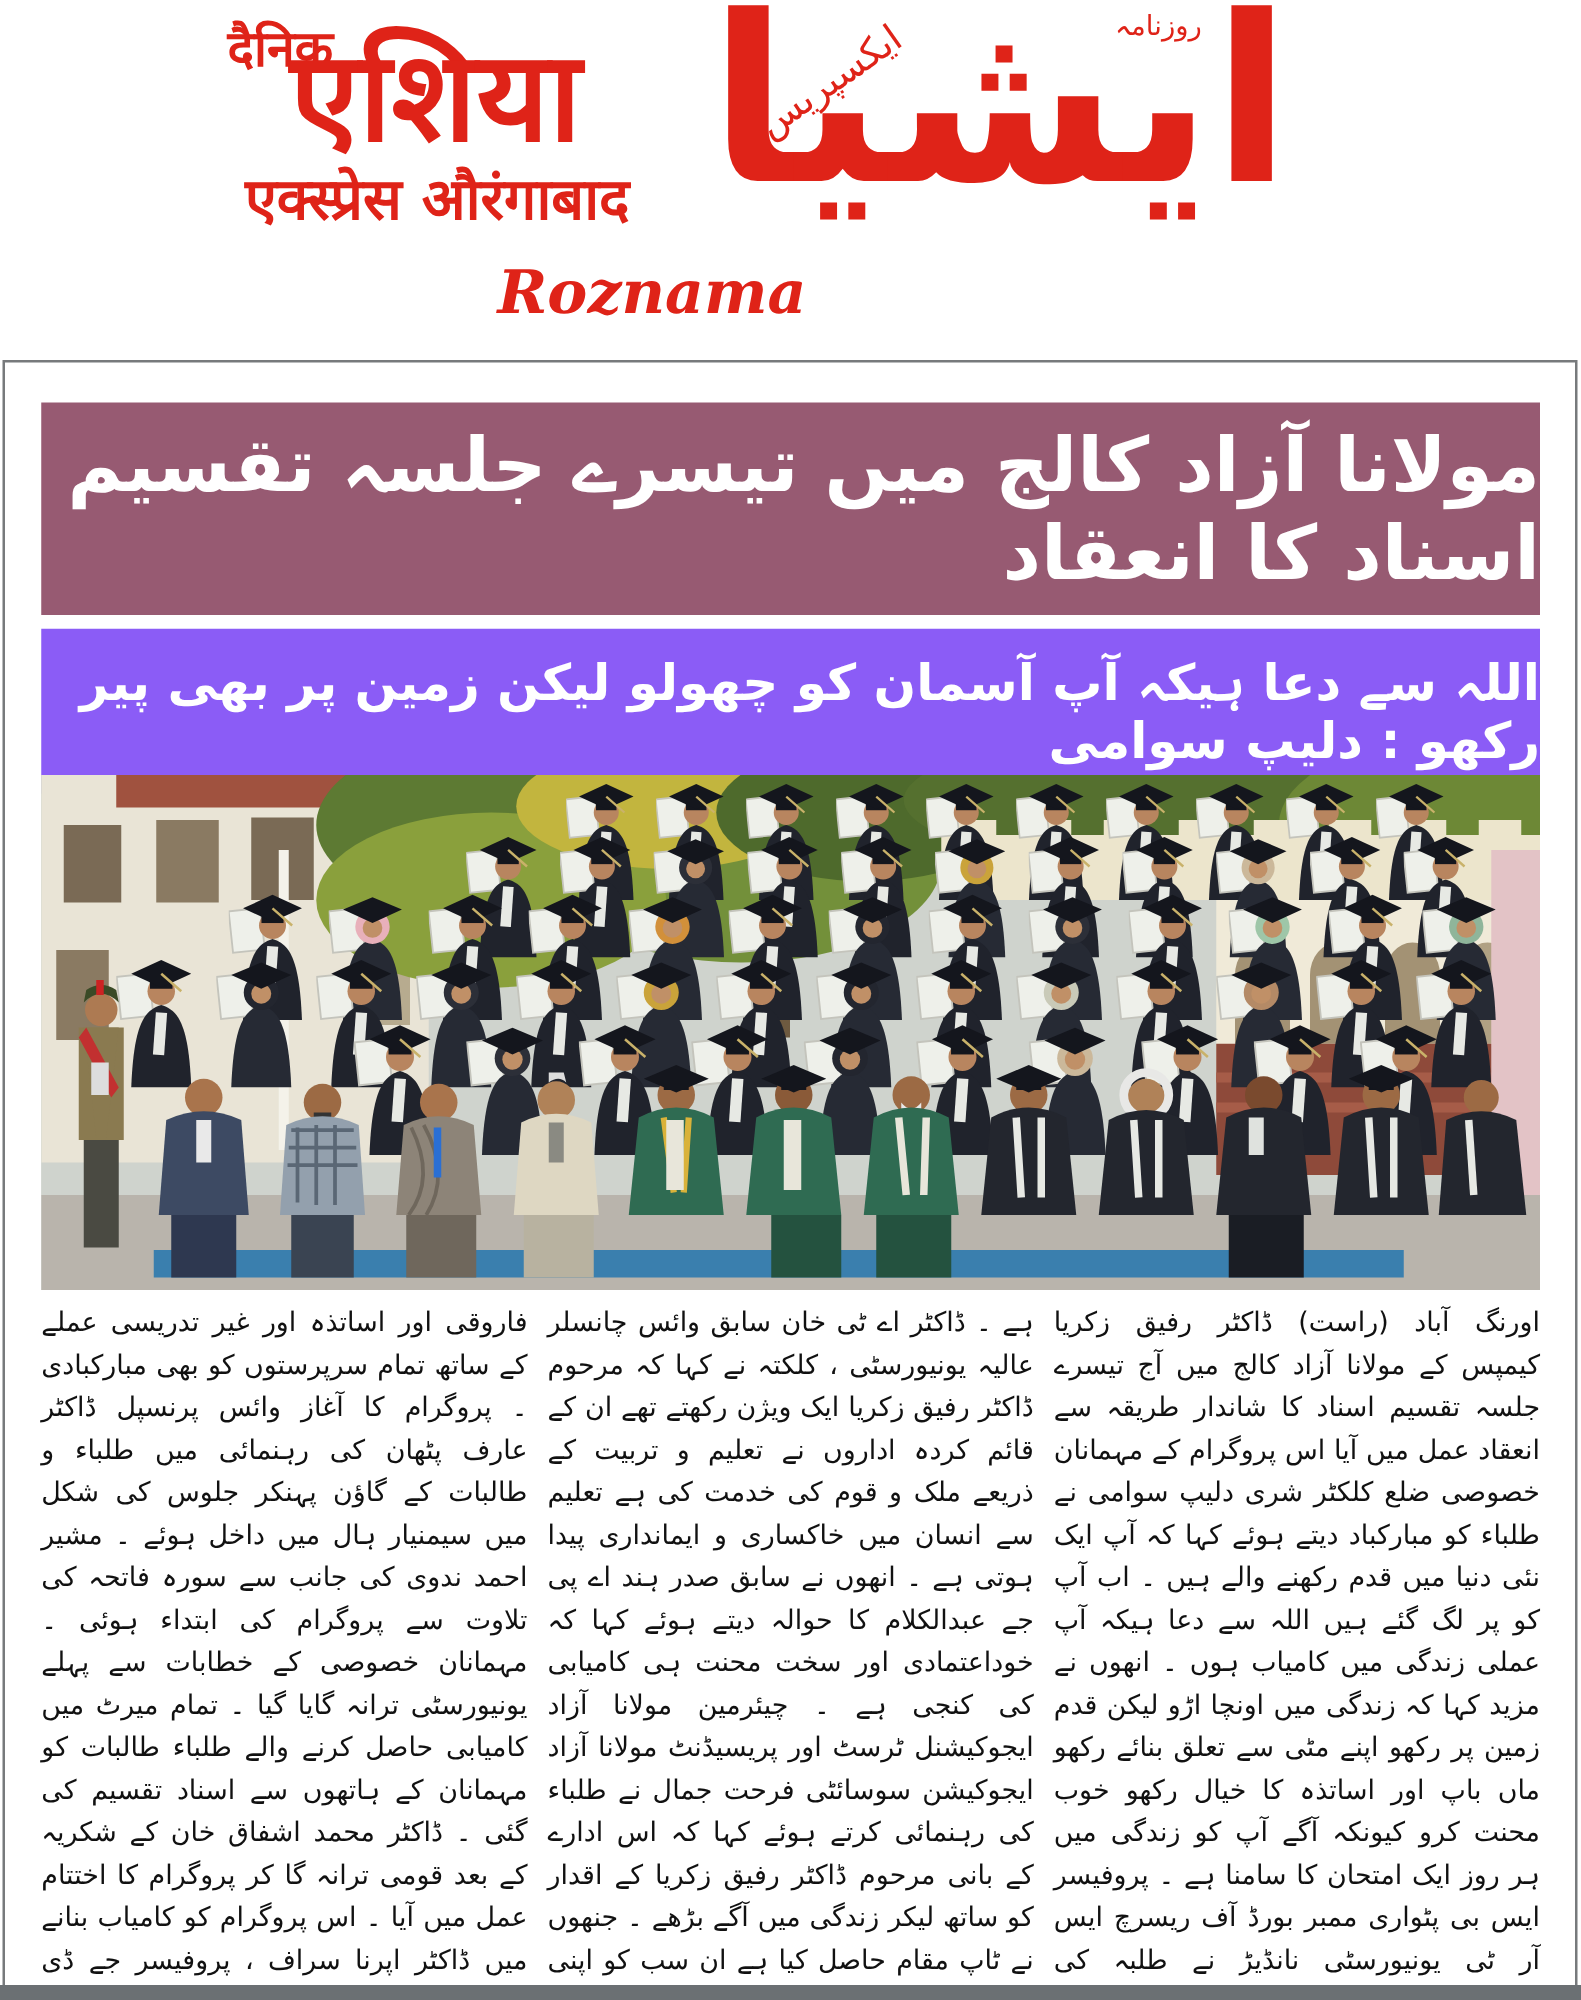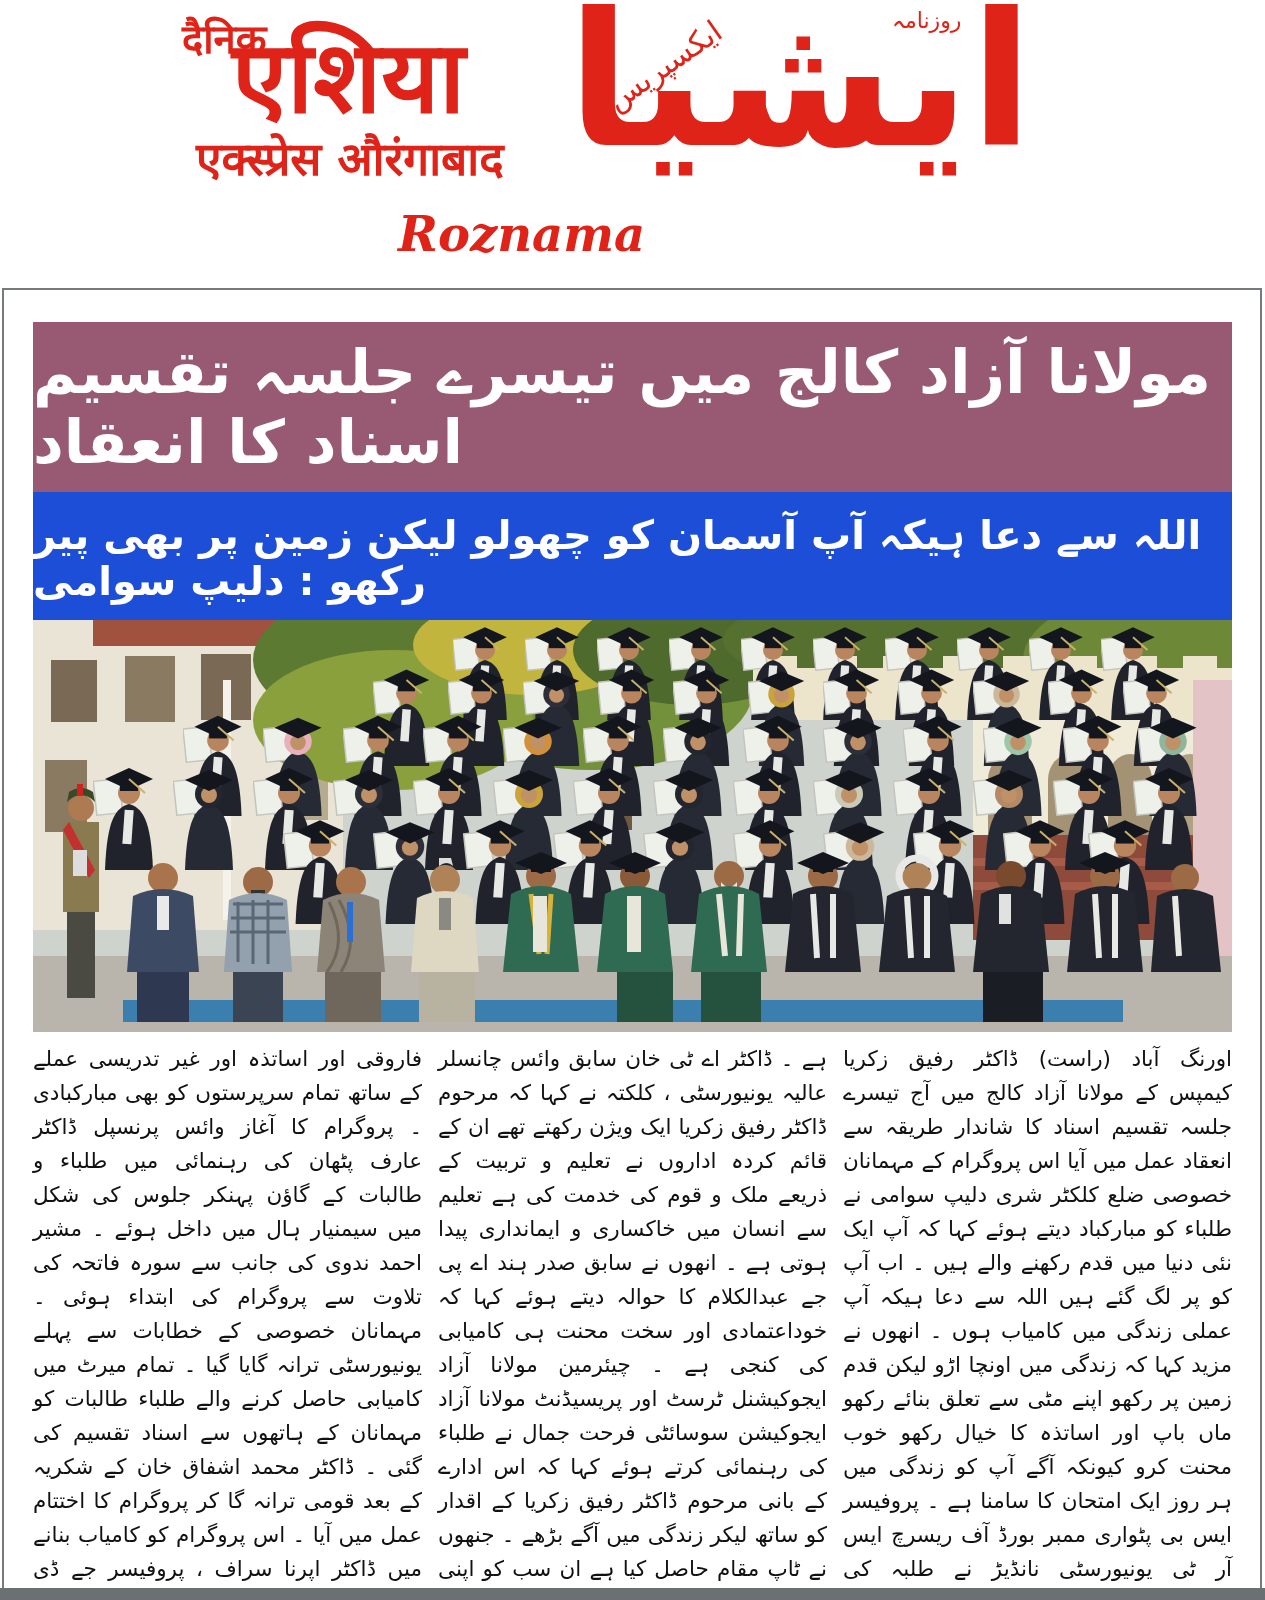--- a/index.html
+++ b/index.html
@@ -22,23 +22,23 @@
               font-family:"DejaVu Serif","Liberation Serif",serif;}
   #asiaexpress-en{left:588px;top:192px;font-size:68px;font-weight:bold;
               font-family:"DejaVu Serif","Liberation Serif",serif;letter-spacing:2px;}
 
   
   #frame{left:2px;top:288px;width:1256px;height:1300px;border:2px solid #777a7c;}
   #bottom-bar{left:0;top:1588px;width:1265px;height:12px;background:#6b7073;}
 
   
   .banner{left:33px;width:1199px;display:flex;align-items:center;justify-content:center;
-          direction:rtl;color:#ffffff;font-weight:bold;text-align:left;}
+          direction:rtl;color:#ffffff;font-weight:bold;text-align:right;}
   #headline-banner{top:322px;height:170px;background:#975a72;font-size:60px;}
-  #subheadline-banner{top:492px;height:132px;background:#1d4ed8;font-size:40px;}
+  #subheadline-banner{top:503px;height:132px;background:#8b5cf6;font-size:40px;}
 
   
   #photo{left:33px;top:620px;width:1199px;height:412px;background:#cfd3cd;}
   #photo svg{display:block;}
 
   
   #article{left:33px;top:1042px;width:1199px;height:542px;display:flex;
            direction:rtl;gap:16px;}
   .col{flex:1 1 0;direction:rtl;text-align:justify;text-align-last:right;
        font-size:21.5px;line-height:34px;color:#111;}

